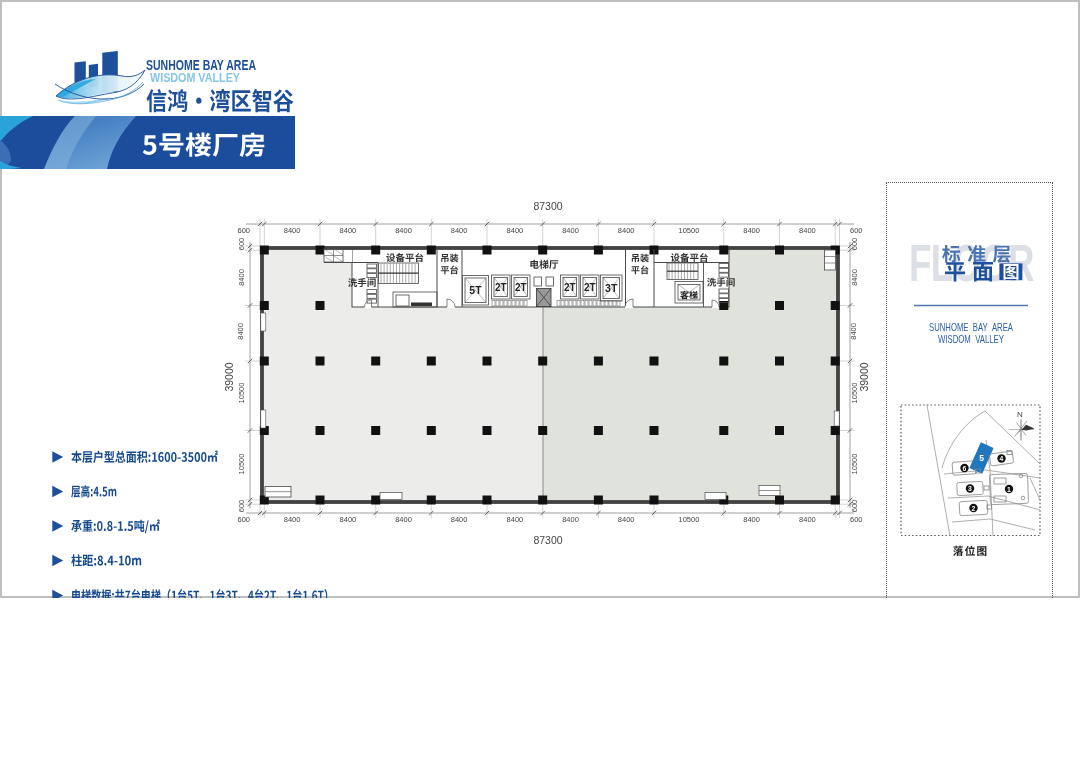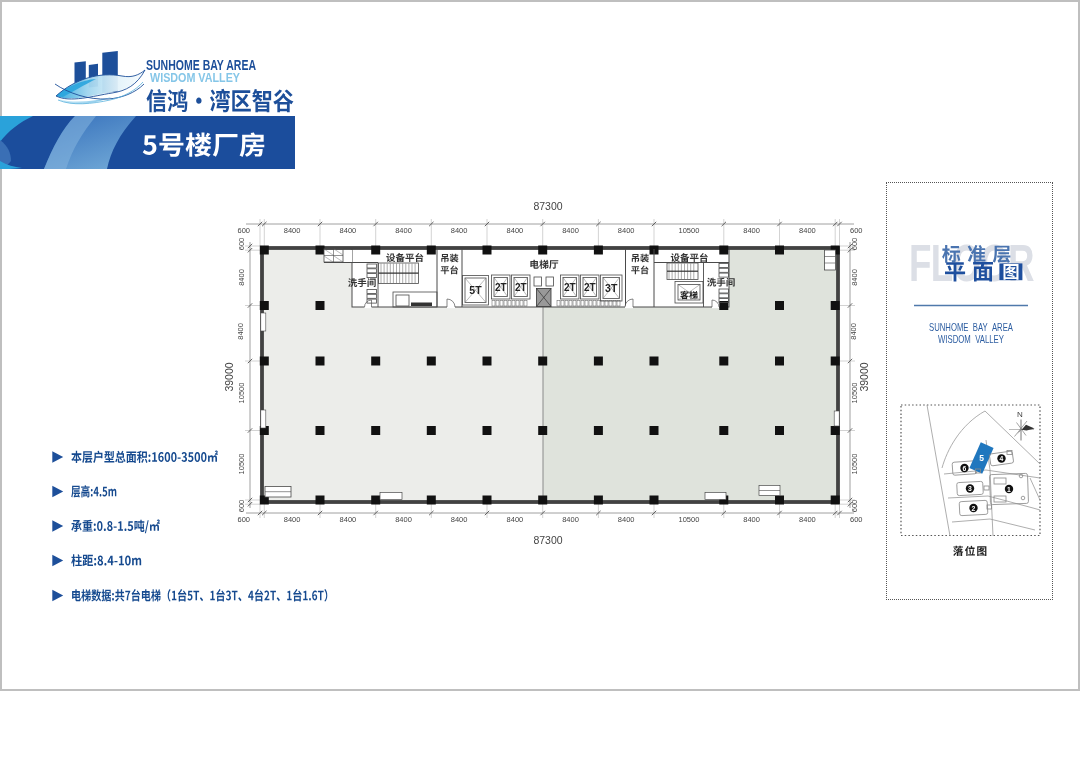--- a/index.html
+++ b/index.html
@@ -1,15 +1,15 @@
 <!DOCTYPE html>
 <html><head><meta charset="utf-8">
 <style>
 html,body{margin:0;padding:0;background:#fff;}
-#page{position:relative;width:1080px;height:691px;background:#fff;overflow:hidden;
+#page{position:relative;width:1080px;height:598px;background:#fff;overflow:hidden;
  font-family:"Liberation Sans", sans-serif; box-shadow: inset 0 0 0 2px #bfbfbf;}
 .abs{position:absolute;}
 </style></head><body>
 <div id="page">
 
 <svg class="abs" style="left:50px;top:40px" width="260" height="80" viewBox="50 40 260 80">
 <defs>
 <linearGradient id="wv" x1="0" y1="0" x2="1" y2="0">
 <stop offset="0" stop-color="#2ea6dd"></stop>
           <stop offset="0.35" stop-color="#9dd4ee"></stop>

